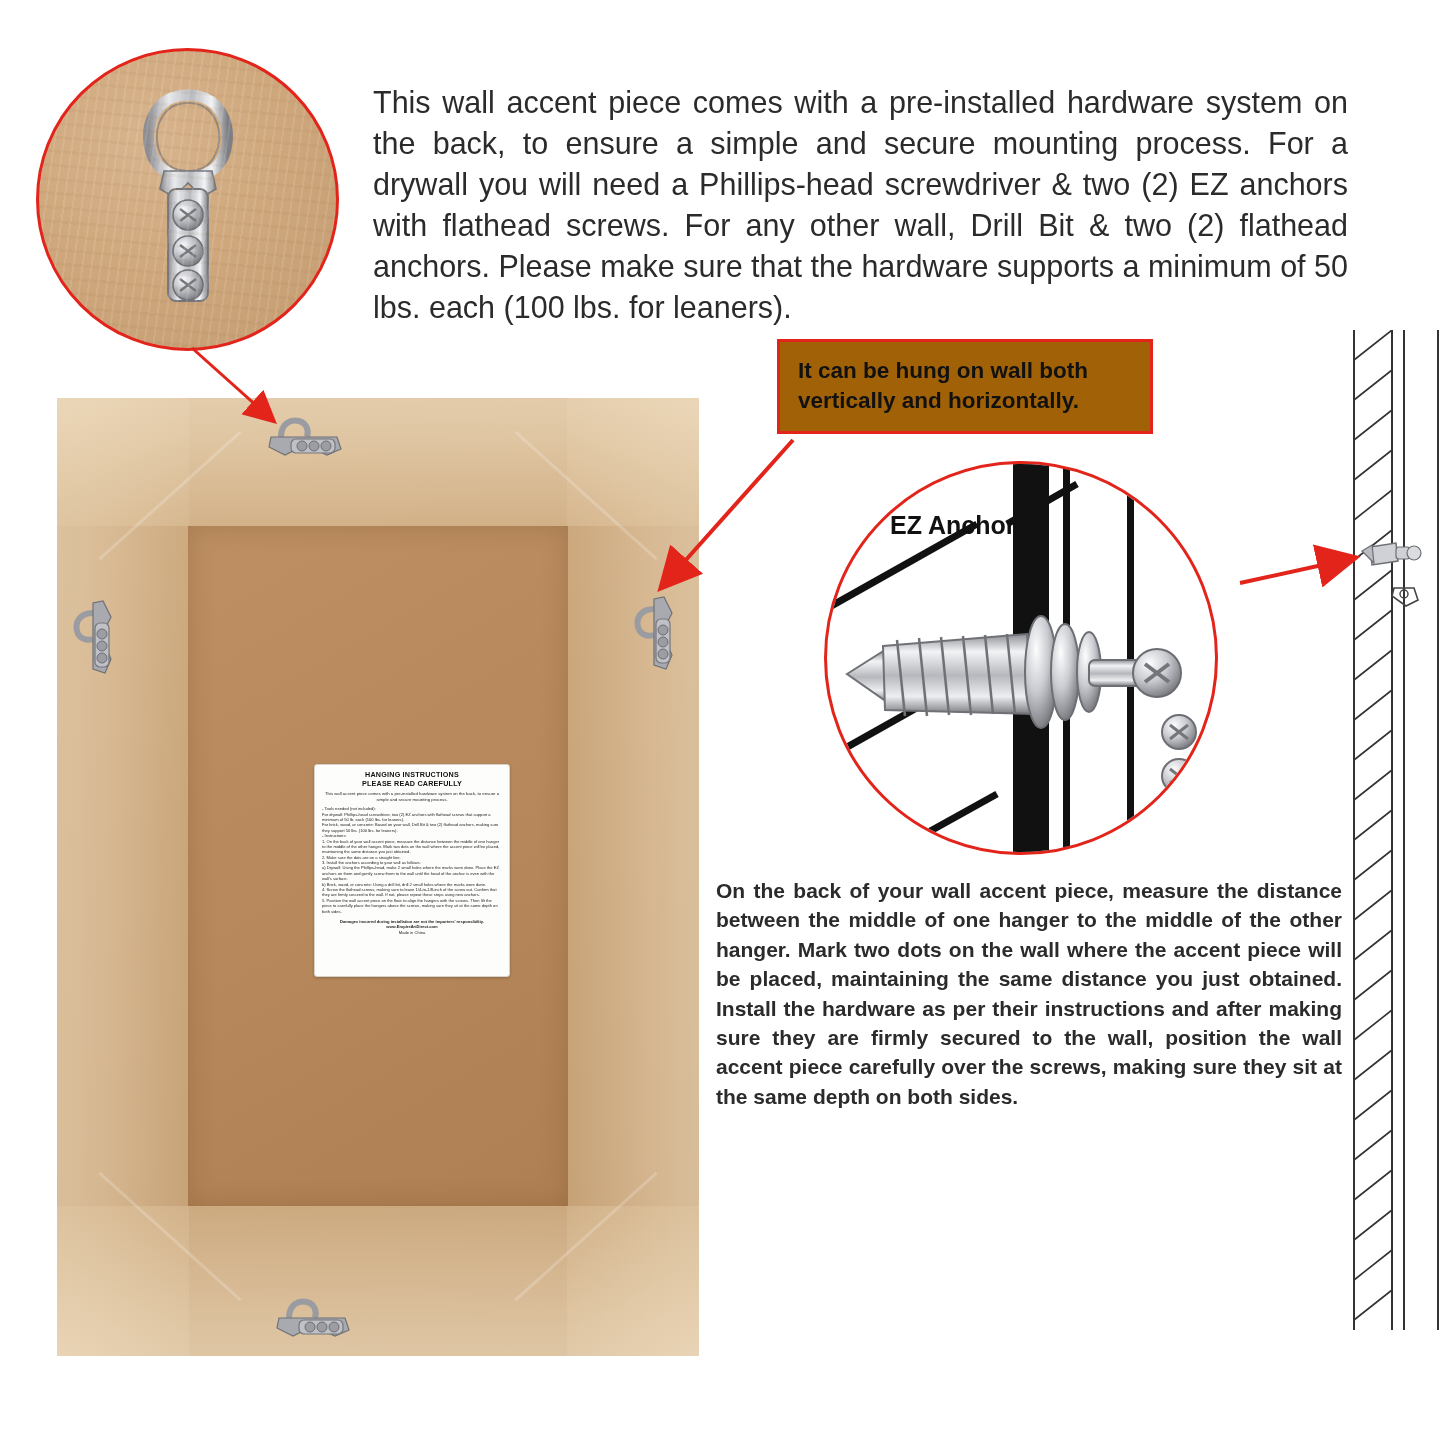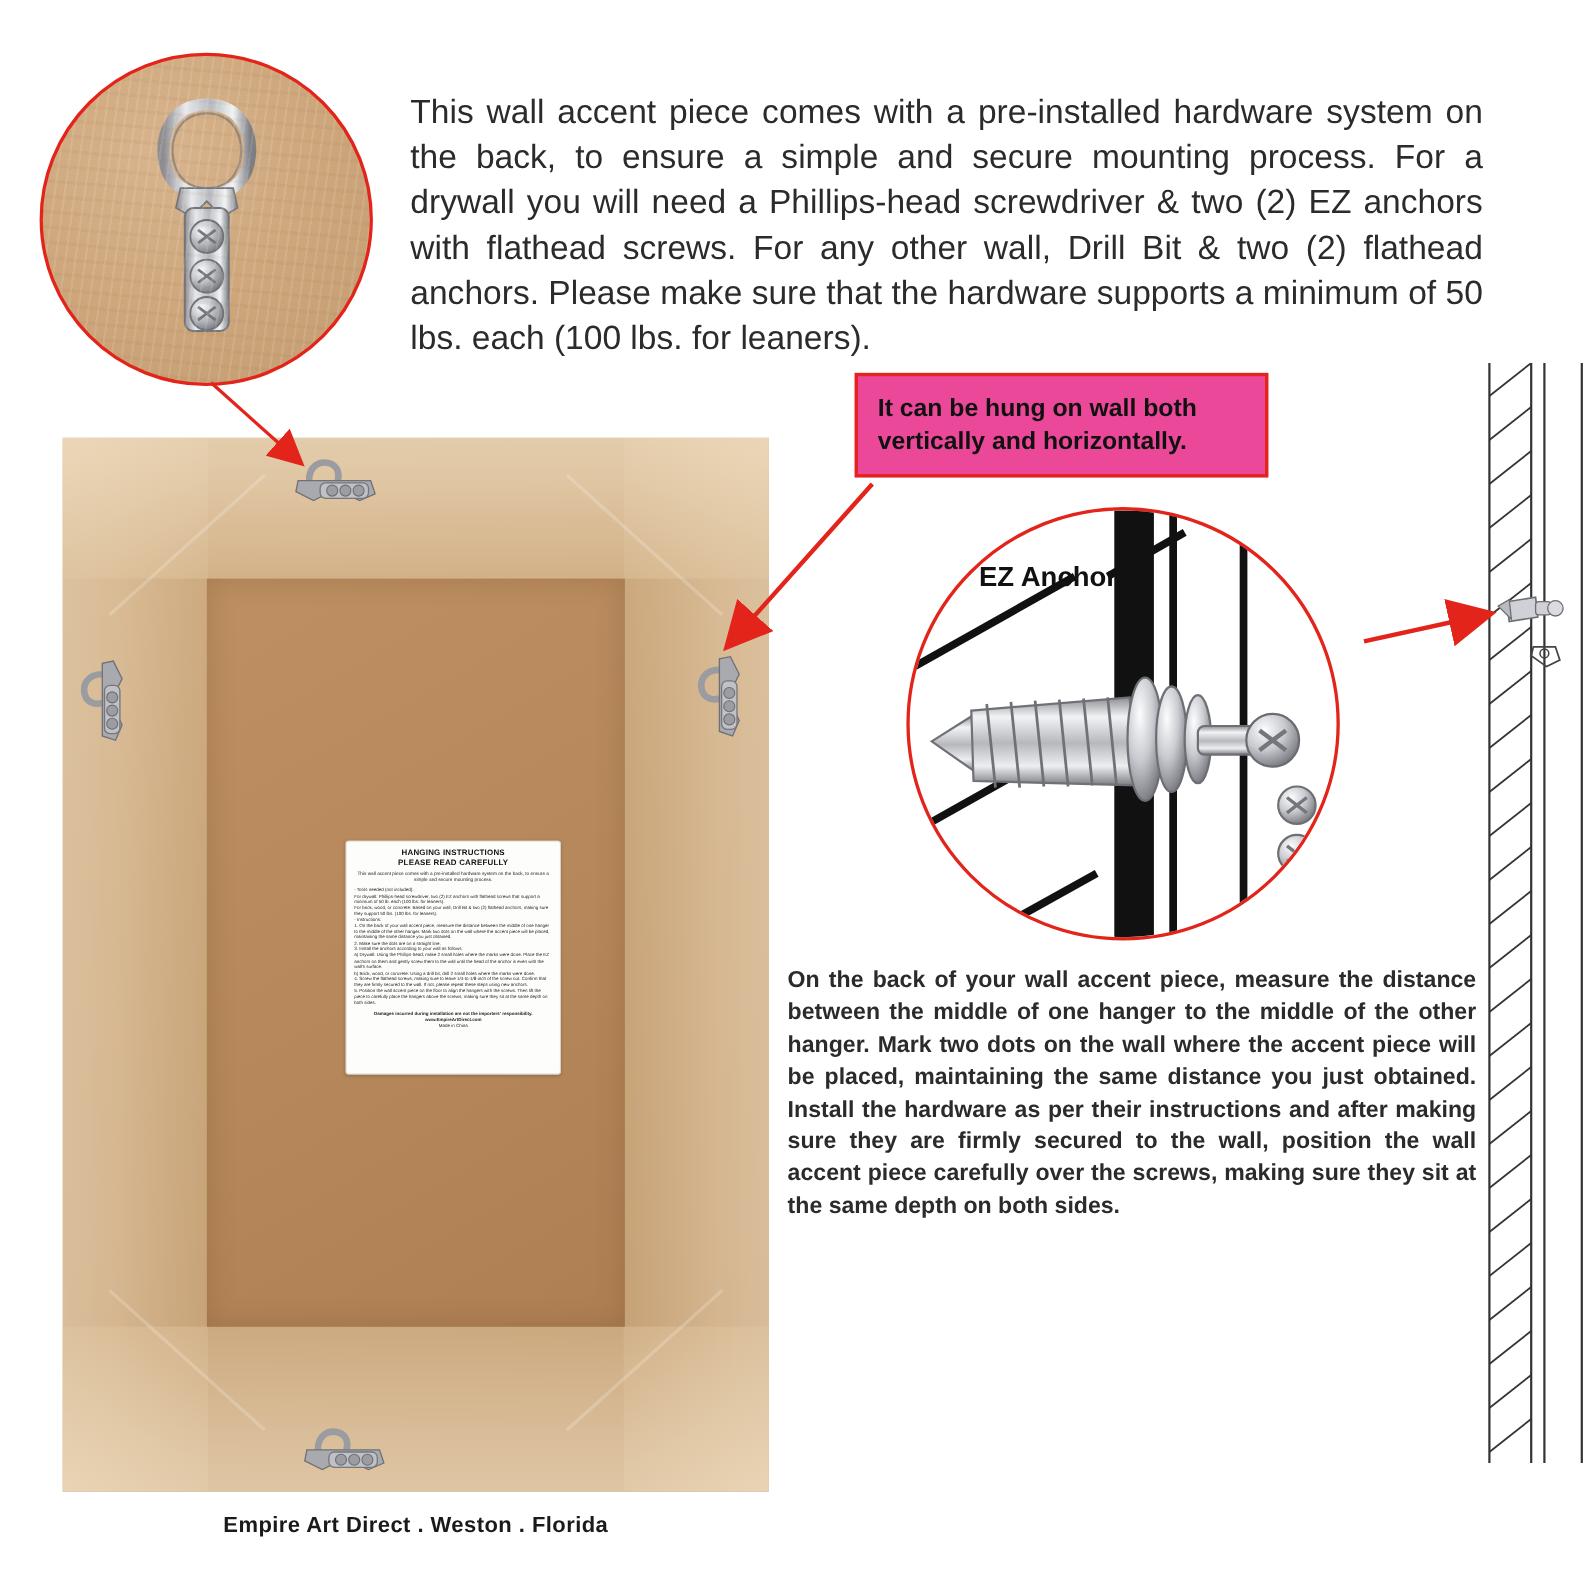--- a/index.html
+++ b/index.html
@@ -200,21 +200,21 @@
 
   
   .speech-box {
     position: absolute;
     left: 777px;
     top: 339px;
     width: 376px;
     padding: 14px 14px 16px 18px;
     box-sizing: border-box;
     border: 3px solid #e2241b;
-    background: #ec4899;
+    background: #a16207;
     font-size: 22.5px;
     font-weight: bold;
     line-height: 1.32;
     color: #111;
   }
 
   
   .anchor-circle {
     position: absolute;
     left: 824px;
@@ -366,21 +366,20 @@
       <div>4. Screw the flathead screws, making sure to leave 1/4-to-1/8-inch of the screw out. Confirm that they are firmly secured to the wall. If not, please repeat these steps using new anchors.</div>
       <div>5. Position the wall accent piece on the floor to align the hangers with the screws. Then lift the piece to carefully place the hangers above the screws, making sure they sit at the same depth on both sides.</div>
     </div>
     <div class="s-foot">
       <div class="bold">Damages incurred during installation are not the importers' responsibility.</div>
       <div class="bold">www.EmpireArtDirect.com</div>
       <div>Made in China</div>
     </div>
   </div>
 
-  <div class="brand">Empire Art Direct  .  Weston  .  Florida</div>
 
   <div class="speech-box">It can be hung on wall both vertically and horizontally.</div>
 
   <div class="anchor-circle">
     <svg viewBox="0 0 394 394" width="394" height="394">
       <defs>
         <linearGradient id="metalH" x1="0" y1="0" x2="0" y2="1">
           <stop offset="0%" stop-color="#8c8e93"></stop>
           <stop offset="22%" stop-color="#f2f3f5"></stop>
           <stop offset="52%" stop-color="#b6b8bd"></stop>

